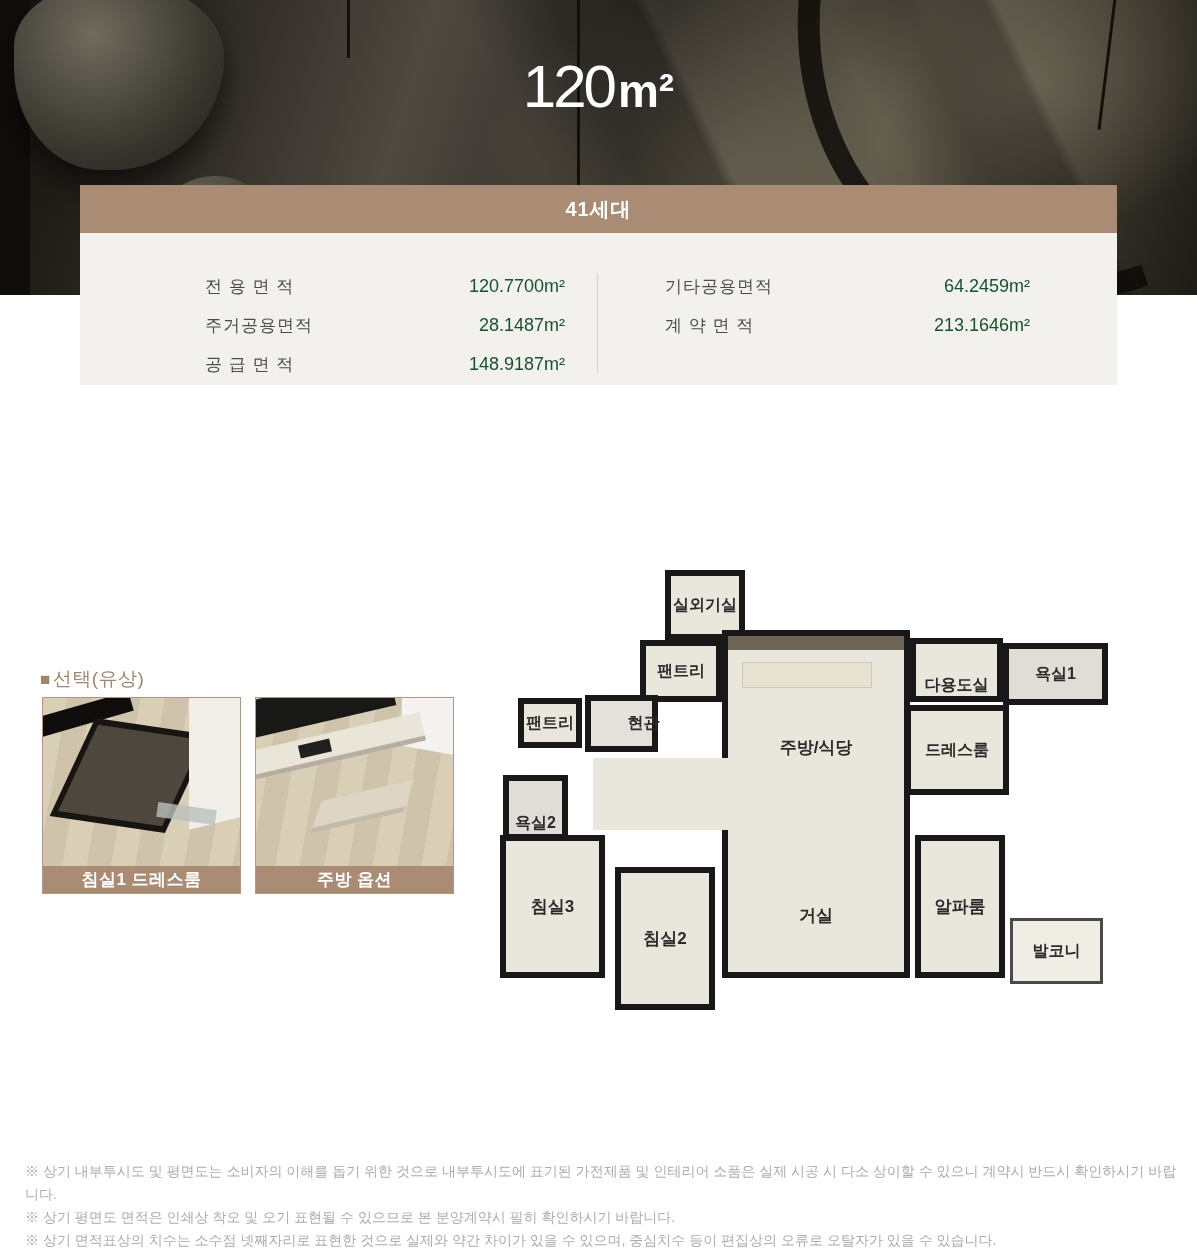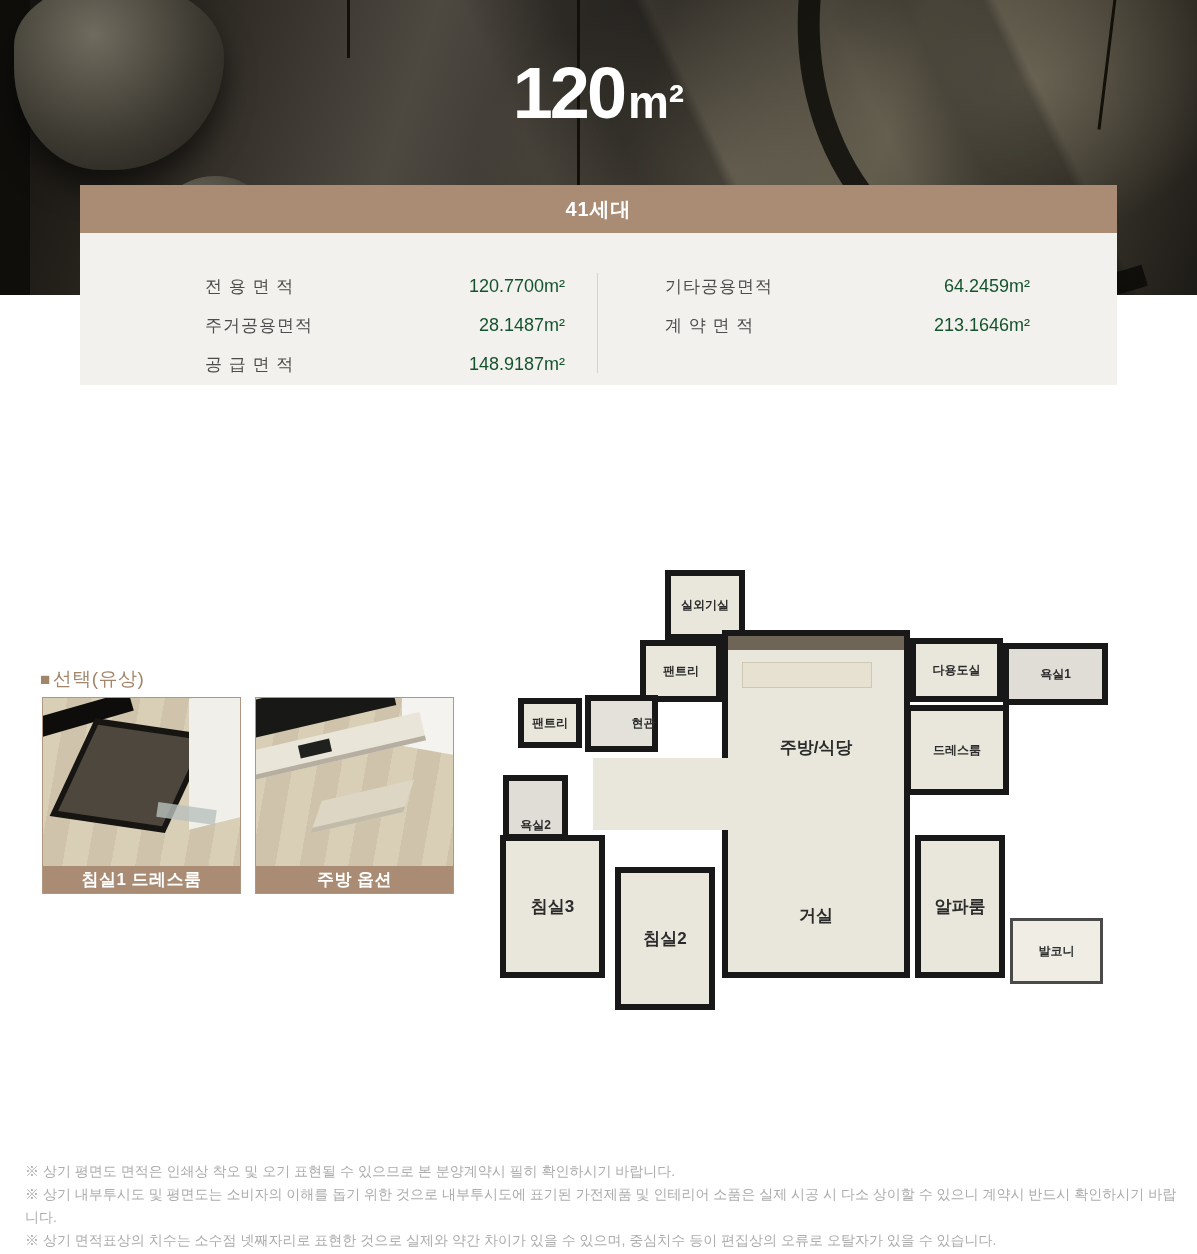--- a/index.html
+++ b/index.html
@@ -24,21 +24,21 @@
   .cord-1 { left:347px; top:0; height:58px; }
   .cord-2 { left:577px; top:0; height:240px; }
   .cord-3 { left:1106px; top:-10px; height:140px; transform:rotate(7deg); }
   .hero-arc {
     position:absolute; right:-170px; top:-330px; width:560px; height:640px;
     border:22px solid rgba(12,10,7,0.82); border-radius:50%;
     border-top-color:transparent; border-right-color:transparent;
     transform:rotate(28deg);
   }
   .hero-title { position:absolute; left:0; top:52px; width:100%; text-align:center; color:#ffffff; z-index:3; }
-  .hero-title .num { font-size:72px; font-weight:bold; letter-spacing:-3px; }
+  .hero-title .num { font-size:60px; font-weight:normal; letter-spacing:-3px; }
   .hero-title .unit { font-size:46px; font-weight:bold; margin-left:4px; }
 
   
   .info-card { position:absolute; left:80px; top:185px; width:1037px; z-index:5; }
   .banner { height:48px; background:#a98c73; color:#ffffff; font-size:20px; font-weight:bold;
             display:flex; align-items:center; justify-content:center; letter-spacing:1px; }
   .panel { position:relative; height:152px; background:#f2f1ee; }
   .panel-col { position:absolute; top:42px; }
   .panel-col.left { left:125px; width:360px; }
   .panel-col.right { left:585px; width:365px; }
@@ -65,26 +65,26 @@
   .c2 .s-hob { left:22%; top:26%; width:16%; height:8%; background:#20201e; transform:rotate(-13deg); }
   .c2 .s-island { left:30%; top:56%; width:48%; height:17%; background:#ddd6c4; border-bottom:5px solid #c2bba9; transform:rotate(-13deg) skewX(-32deg); }
   .c2 .s-window { right:-8px; top:-4px; width:30%; height:34%; background:#f4f3ef; transform:skewY(10deg); }
   .card-caption { height:27px; background:#a98c73; color:#ffffff; font-size:17px; font-weight:bold;
                   display:flex; align-items:center; justify-content:center; letter-spacing:0.5px; }
 
   
   .floorplan { position:absolute; left:497px; top:563px; width:678px; height:427px; }
   .room { position:absolute; background:#e9e6db; border:6px solid #181818;
           display:flex; align-items:center; justify-content:center; }
-  .room-label { font-size:12px; font-weight:bold; color:#2b2b2b; white-space:nowrap; }
+  .room-label { font-size:16px; font-weight:bold; color:#2b2b2b; white-space:nowrap; }
   .room-label.lg { font-size:17px; }
   .r-outdoor   { left:168px; top:7px;   width:80px;  height:70px; }
   .r-pantrytop { left:143px; top:77px;  width:82px;  height:62px; }
   .r-center    { left:225px; top:67px;  width:188px; height:348px; }
-  .r-utility   { left:413px; top:75px;  width:93px;  height:64px; }
+  .r-utility   { left:413px; top:75px;  width:93px;  height:64px;align-items:flex-end; }
   .r-bath1     { left:506px; top:80px;  width:105px; height:62px; background:#e0ddd6; }
   .r-pantryleft{ left:21px;  top:135px; width:64px;  height:50px; }
   .r-entrance  { left:88px;  top:132px; width:73px;  height:57px; background:#e4e1db;padding-left:44px; }
   .r-hall      { left:96px;  top:195px; width:136px; height:72px; background:#e9e6db; border:none; z-index:2; }
   .r-bath2     { left:6px;   top:212px; width:65px;  height:65px; background:#e0ddd6;align-items:flex-end; }
   .r-dress     { left:408px; top:142px; width:104px; height:90px; }
   .r-bed1      { left:515px; top:142px; width:156px; height:213px; }
   .r-bed3      { left:3px;   top:272px; width:105px; height:143px; }
   .r-bed2      { left:118px; top:272px; width:100px; height:143px;margin-top:32px; }
   .r-alpha     { left:418px; top:272px; width:90px;  height:143px; }
@@ -219,18 +219,18 @@
     <div class="room r-alpha">
       <span class="room-label lg">알파룸</span>
     </div>
     <div class="room r-balcony">
       <span class="room-label">발코니</span>
     </div>
     <div class="r-hall room" style="border:none;"></div>
   </div>
 
   <div class="disclaimers">
+    <p>※ 상기 내부투시도 및 평면도는 소비자의 이해를 돕기 위한 것으로 내부투시도에 표기된 가전제품 및 인테리어 소품은 실제 시공 시 다소 상이할 수 있으니 계약시 반드시 확인하시기 바랍니다.</p>
     <p>※ 상기 평면도 면적은 인쇄상 착오 및 오기 표현될 수 있으므로 본 분양계약시 필히 확인하시기 바랍니다.</p>
-    <p>※ 상기 내부투시도 및 평면도는 소비자의 이해를 돕기 위한 것으로 내부투시도에 표기된 가전제품 및 인테리어 소품은 실제 시공 시 다소 상이할 수 있으니 계약시 반드시 확인하시기 바랍니다.</p>
     <p>※ 상기 면적표상의 치수는 소수점 넷째자리로 표현한 것으로 실제와 약간 차이가 있을 수 있으며, 중심치수 등이 편집상의 오류로 오탈자가 있을 수 있습니다.</p>
   </div>
 
 </div>
 
 </body></html>

